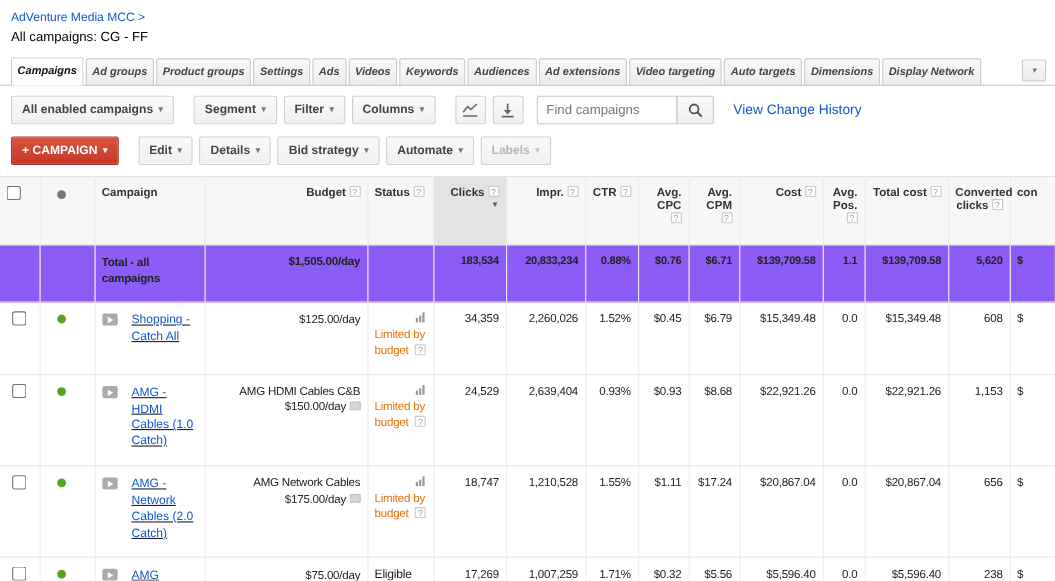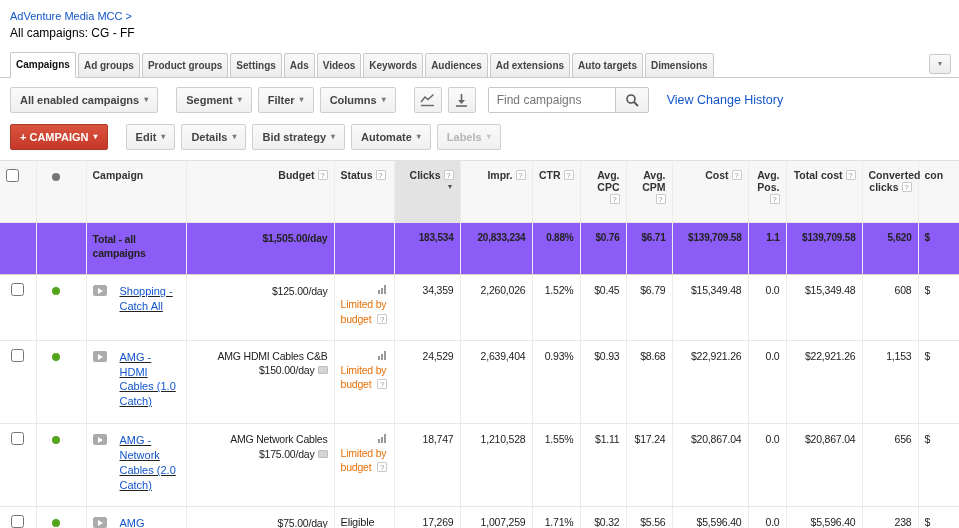--- a/index.html
+++ b/index.html
@@ -6,21 +6,21 @@
   html, body { background: #fff; }
   body { font-family: "Liberation Sans", sans-serif; color: #222; }
   .page { width: 959px; height: 528px; overflow: hidden; background: #fff; position: relative; }
 
   
   .topbar { padding: 6px 0 0 10px; }
   .breadcrumb { color: #1155cc; font-size: 11px; text-decoration: none; display: inline-block; cursor: pointer; }
   .page-title { font-size: 12px; font-weight: 400; color: #000; margin-top: 2px; }
 
   
-  .tabbar { display: flex; align-items: flex-end; padding: 12px 8px 0 10px; border-bottom: 1px solid #c9c9c9; flex-wrap: nowrap; }
+  .tabbar { display: flex; align-items: flex-end; padding: 12px 8px 0 10px; border-bottom: 1px solid #c9c9c9; flex-wrap: nowrap; font-style: italic; }
   .tab {
     flex: none; font-size: 10px; font-weight: bold; color: #444; cursor: pointer;
     background: linear-gradient(#f9f9f9, #ececec); border: 1px solid #c9c9c9;
     border-radius: 2px 2px 0 0; padding: 6px 5px; margin-right: 2px; margin-bottom: -1px;
     white-space: nowrap;
   }
   .tab.active { background: #fff; color: #111; border-bottom-color: #fff; padding-bottom: 7px; }
   .tab-overflow {
     flex: none; margin-left: auto; margin-bottom: 3px; width: 22px; height: 20px;
     background: linear-gradient(#f9f9f9, #ececec); border: 1px solid #c9c9c9; border-radius: 2px;
@@ -127,22 +127,24 @@
 
   <div class="tab active">Campaigns</div>
       <div class="tab">Ad groups</div>
       <div class="tab">Product groups</div>
       <div class="tab">Settings</div>
       <div class="tab">Ads</div>
       <div class="tab">Videos</div>
       <div class="tab">Keywords</div>
       <div class="tab">Audiences</div>
       <div class="tab">Ad extensions</div>
+      <div class="tab">Video targeting</div>
       <div class="tab">Auto targets</div>
       <div class="tab">Dimensions</div>
+      <div class="tab">Display Network</div>
       <div class="tab-overflow">
         <span class="caret">▾</span>
       </div>
     </div>
 
   <div class="toolbar">
     <button class="btn">
       <span>All enabled campaigns</span>
       <span class="caret">▾</span>
     </button>

